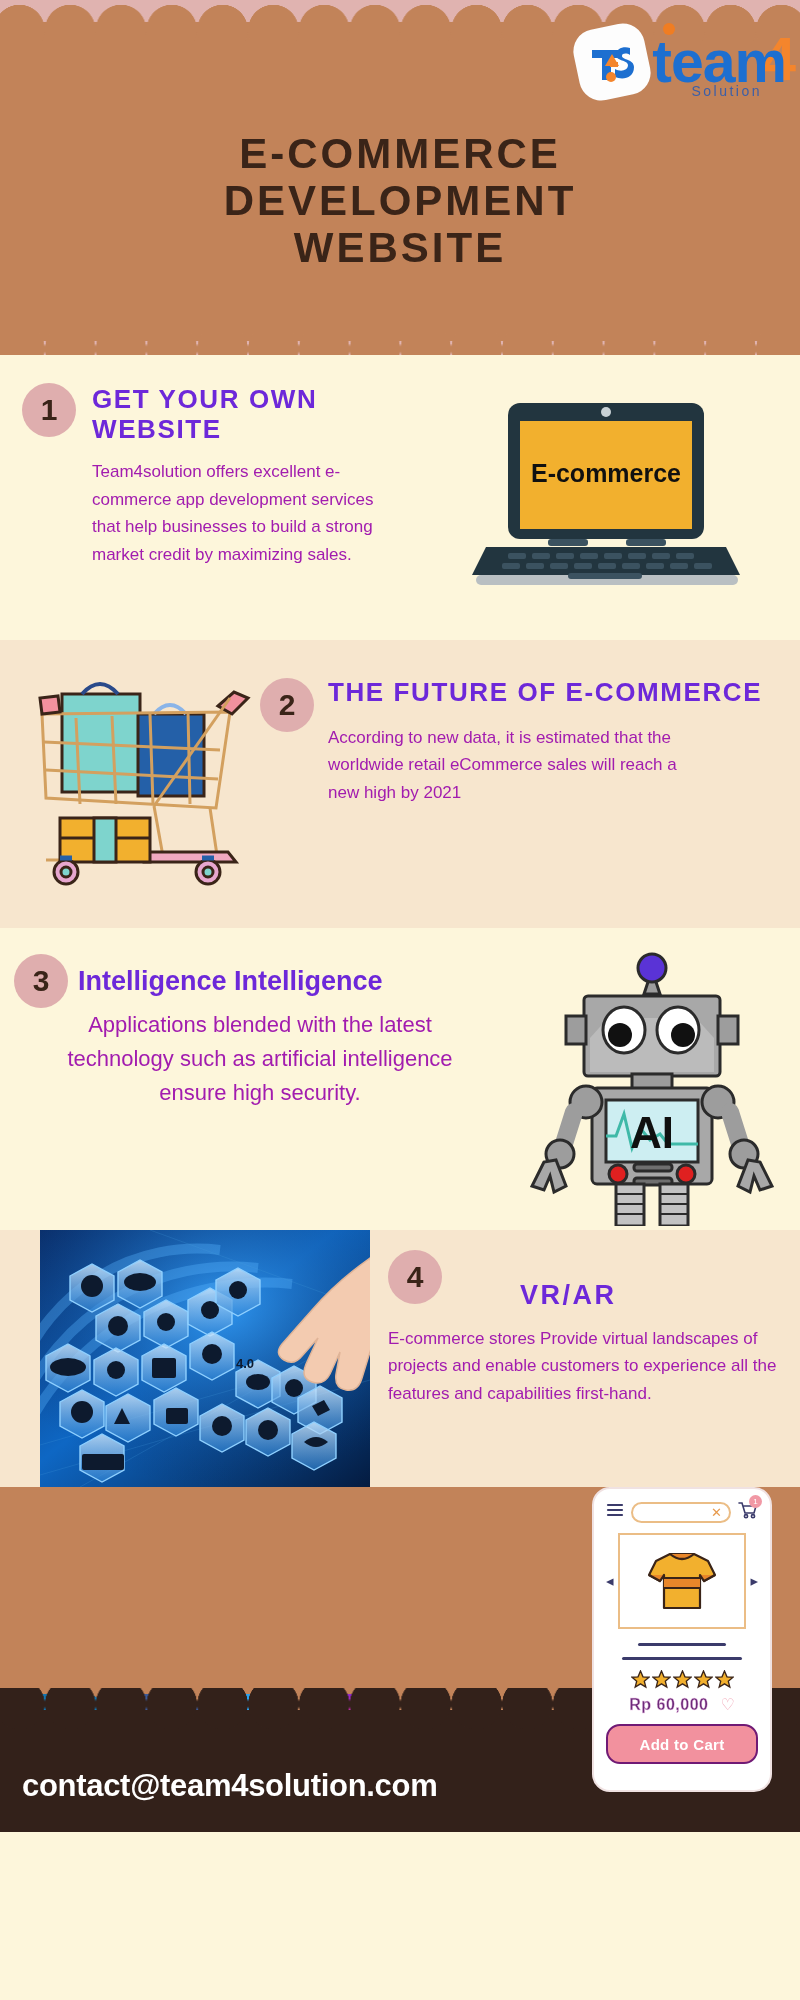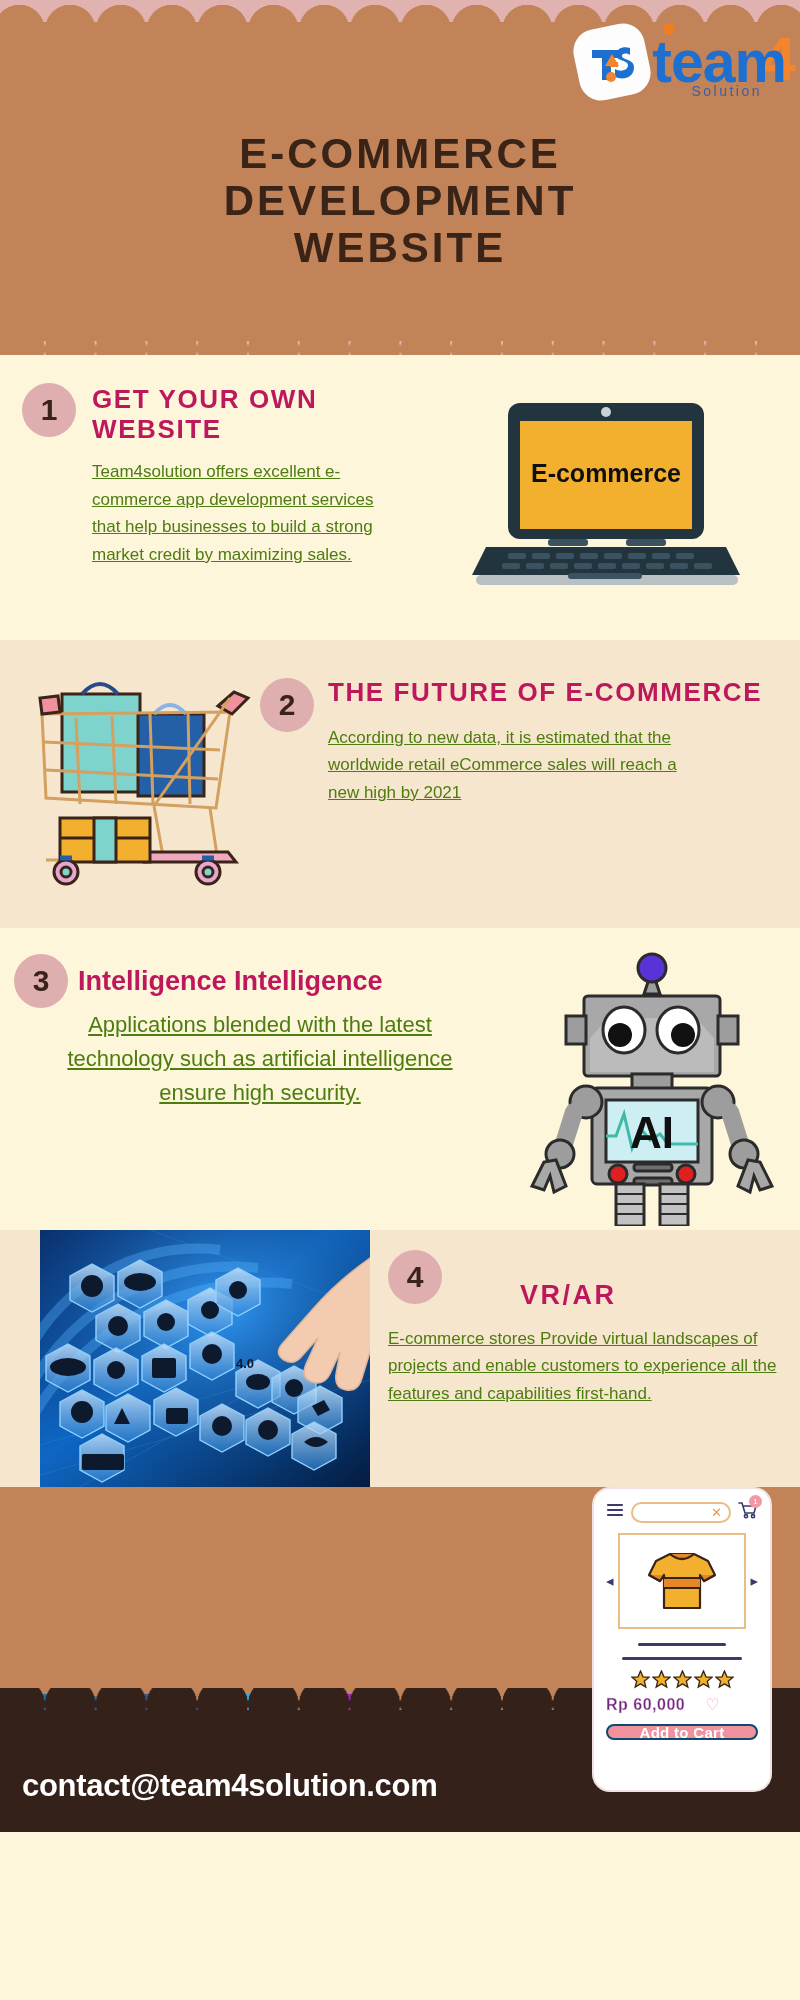--- a/index.html
+++ b/index.html
@@ -152,31 +152,30 @@
     background: #dfaeae;
     color: #3a2418;
     font-size: 30px;
     font-weight: 800;
     display: flex;
     align-items: center;
     justify-content: center;
     flex: 0 0 auto;
   }
   .sec-title {
-    color: #be185d;
+    color: #6d28d9;
     font-size: 26px;
     font-weight: 800;
     letter-spacing: 1.6px;
     line-height: 1.14;
   }
   .sec-body {
-    color: #4d7c0f;
+    color: #a21caf;
     font-size: 17px;
     line-height: 1.62;
-    text-decoration: underline;
   }
 
   
   .s1 { height: 285px; padding: 28px 0 0 0; display: flex; }
   .s1-left { width: 450px; padding-left: 22px; display: flex; gap: 16px; }
   .s1-text { padding-top: 2px; }
   .s1-text .sec-body { margin-top: 14px; width: 300px; }
   .s1-right { flex: 1; position: relative; }
 
   
@@ -308,36 +307,37 @@
   .ph-stars {
     margin-top: 10px;
     display: flex;
     justify-content: center;
     gap: 2px;
   }
   .ph-price-row {
     margin-top: 6px;
     display: flex;
     align-items: center;
-    gap: 20px;
+    justify-content: center;
+    gap: 12px;
   }
   .ph-price {
     color: #6d2a7a;
     font-weight: 700;
     font-size: 16px;
     letter-spacing: 0.5px;
     -webkit-text-stroke: 0.4px #f0c8ea;
   }
   .ph-heart { color: #f0a8b8; font-size: 16px; }
   .ph-btn {
     margin-top: 10px;
-    height: 16px;
+    height: 40px;
     border-radius: 14px;
     background: #f2919e;
-    border: 2px solid #0c4a6e;
+    border: 2px solid #701a75;
     color: #ffffff;
     font-weight: 700;
     font-size: 15px;
     display: flex;
     align-items: center;
     justify-content: center;
     letter-spacing: 0.3px;
   }
 
   

